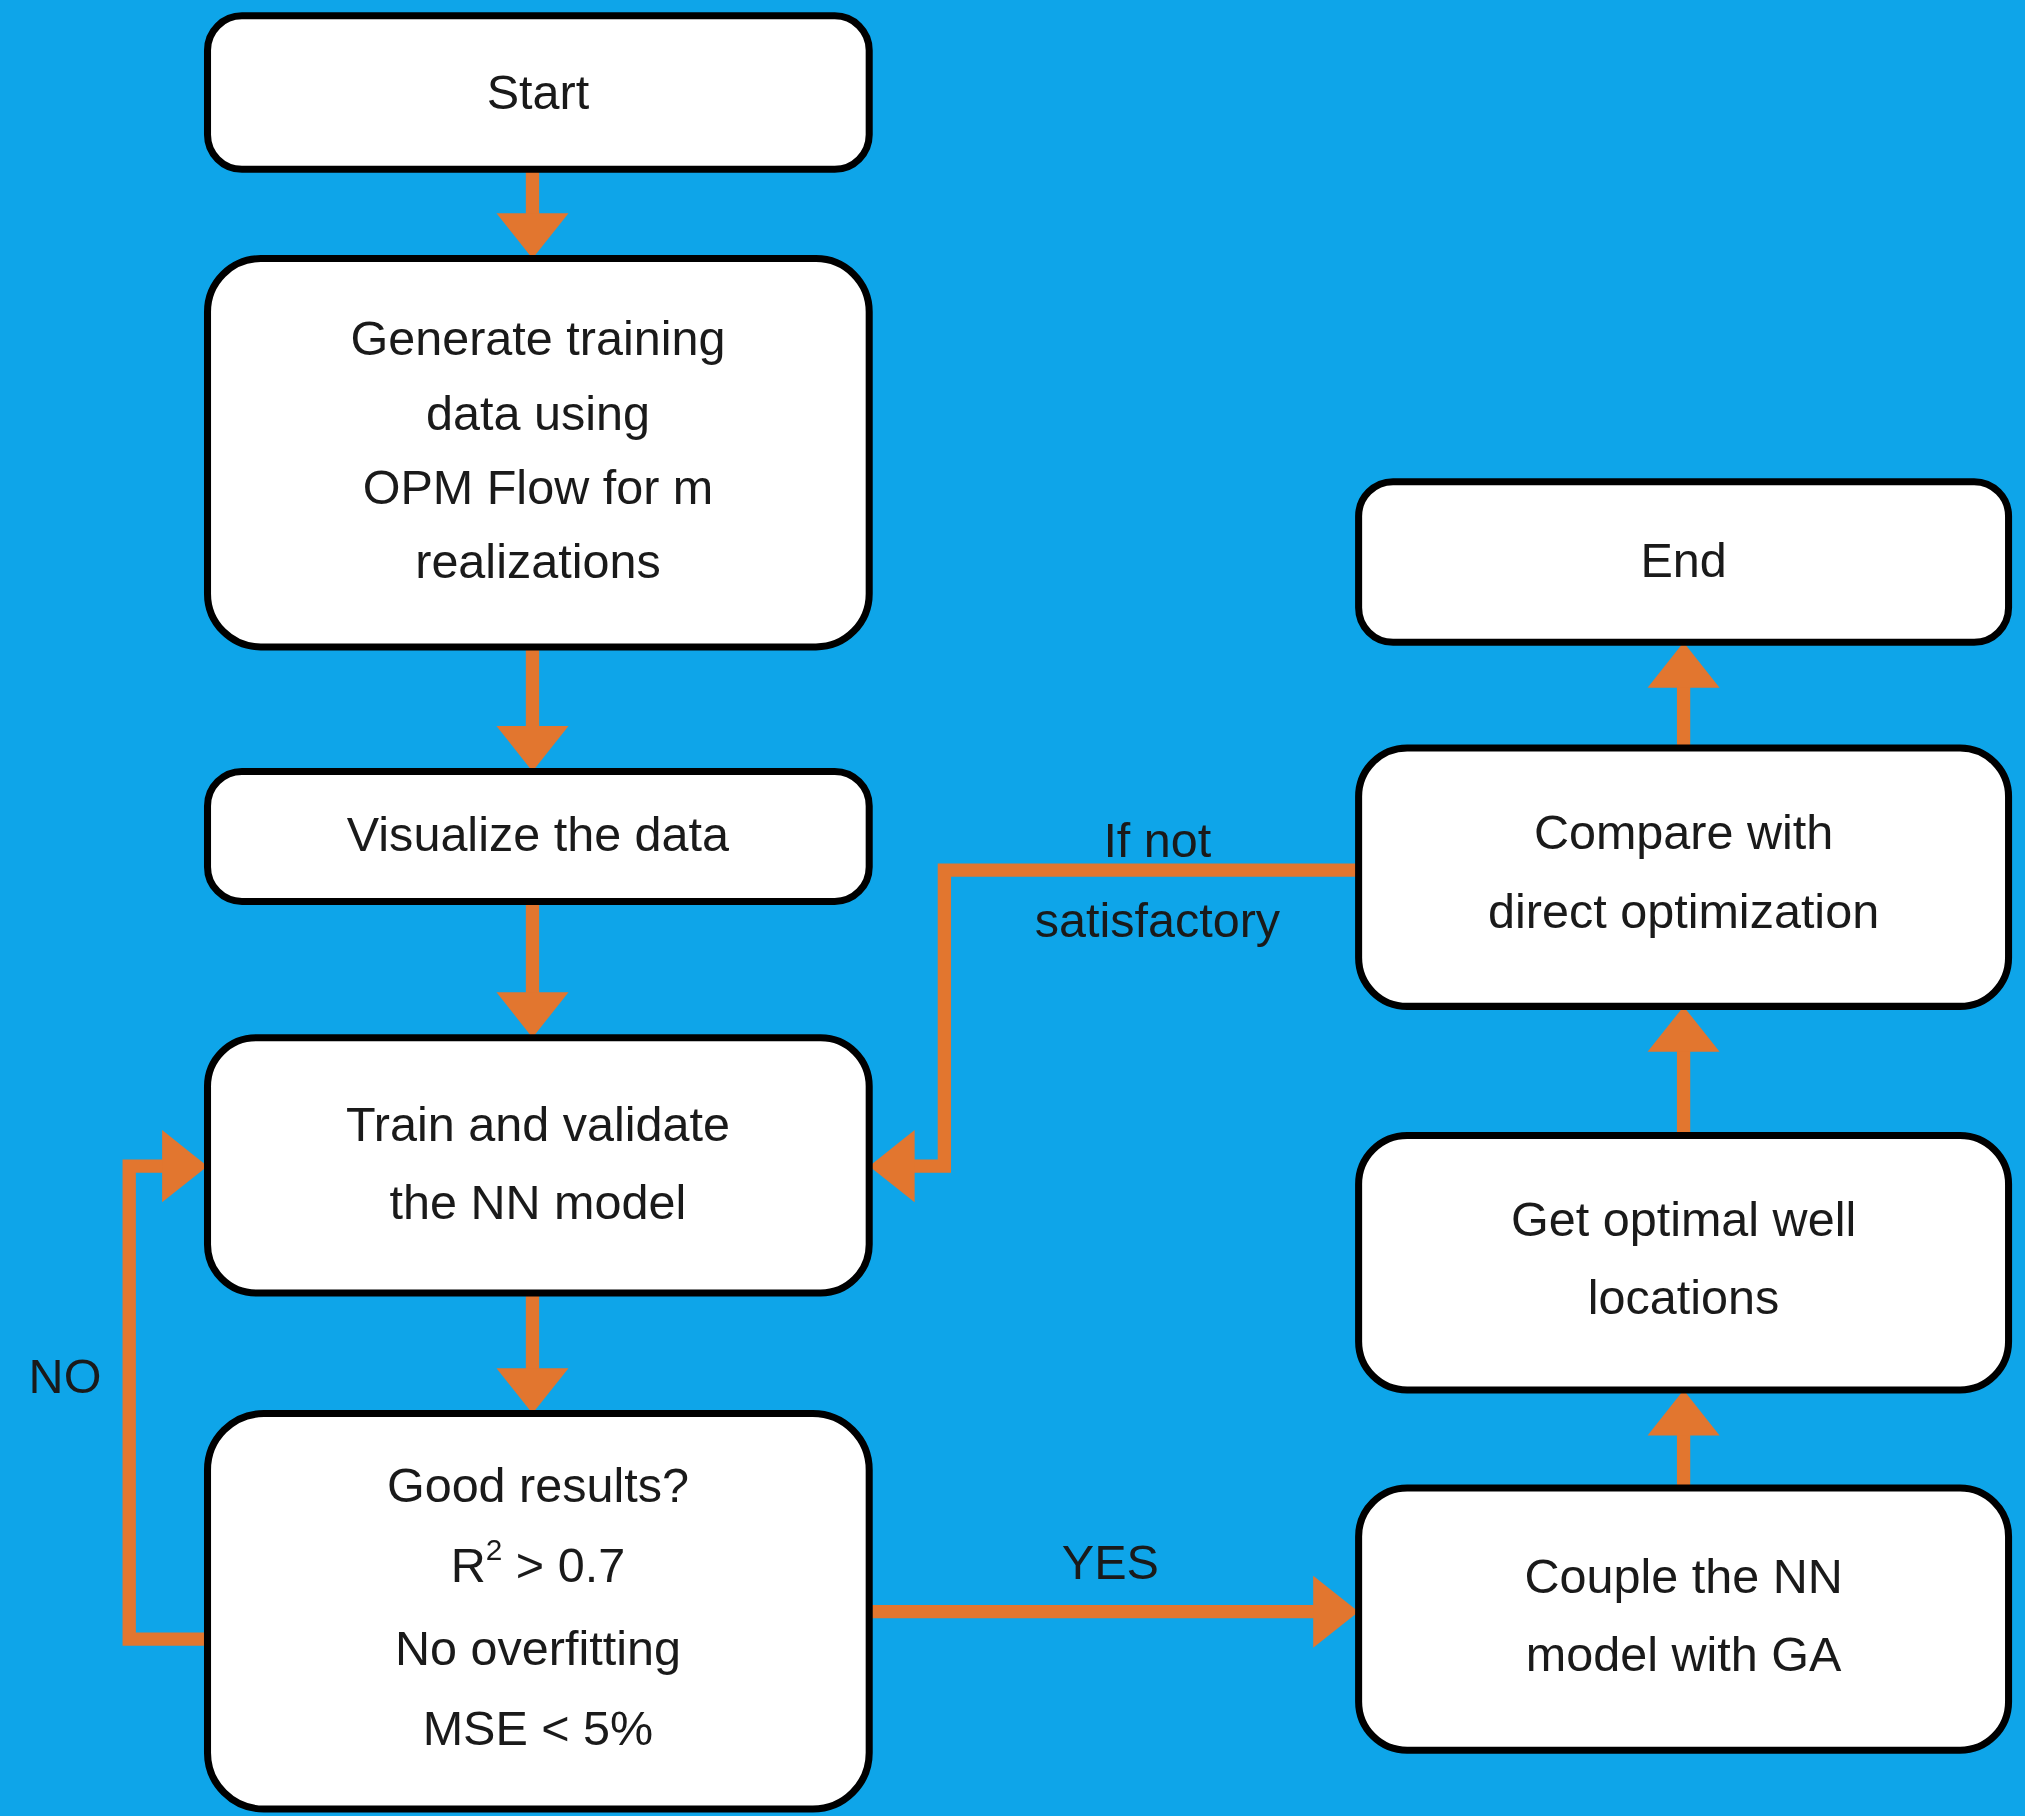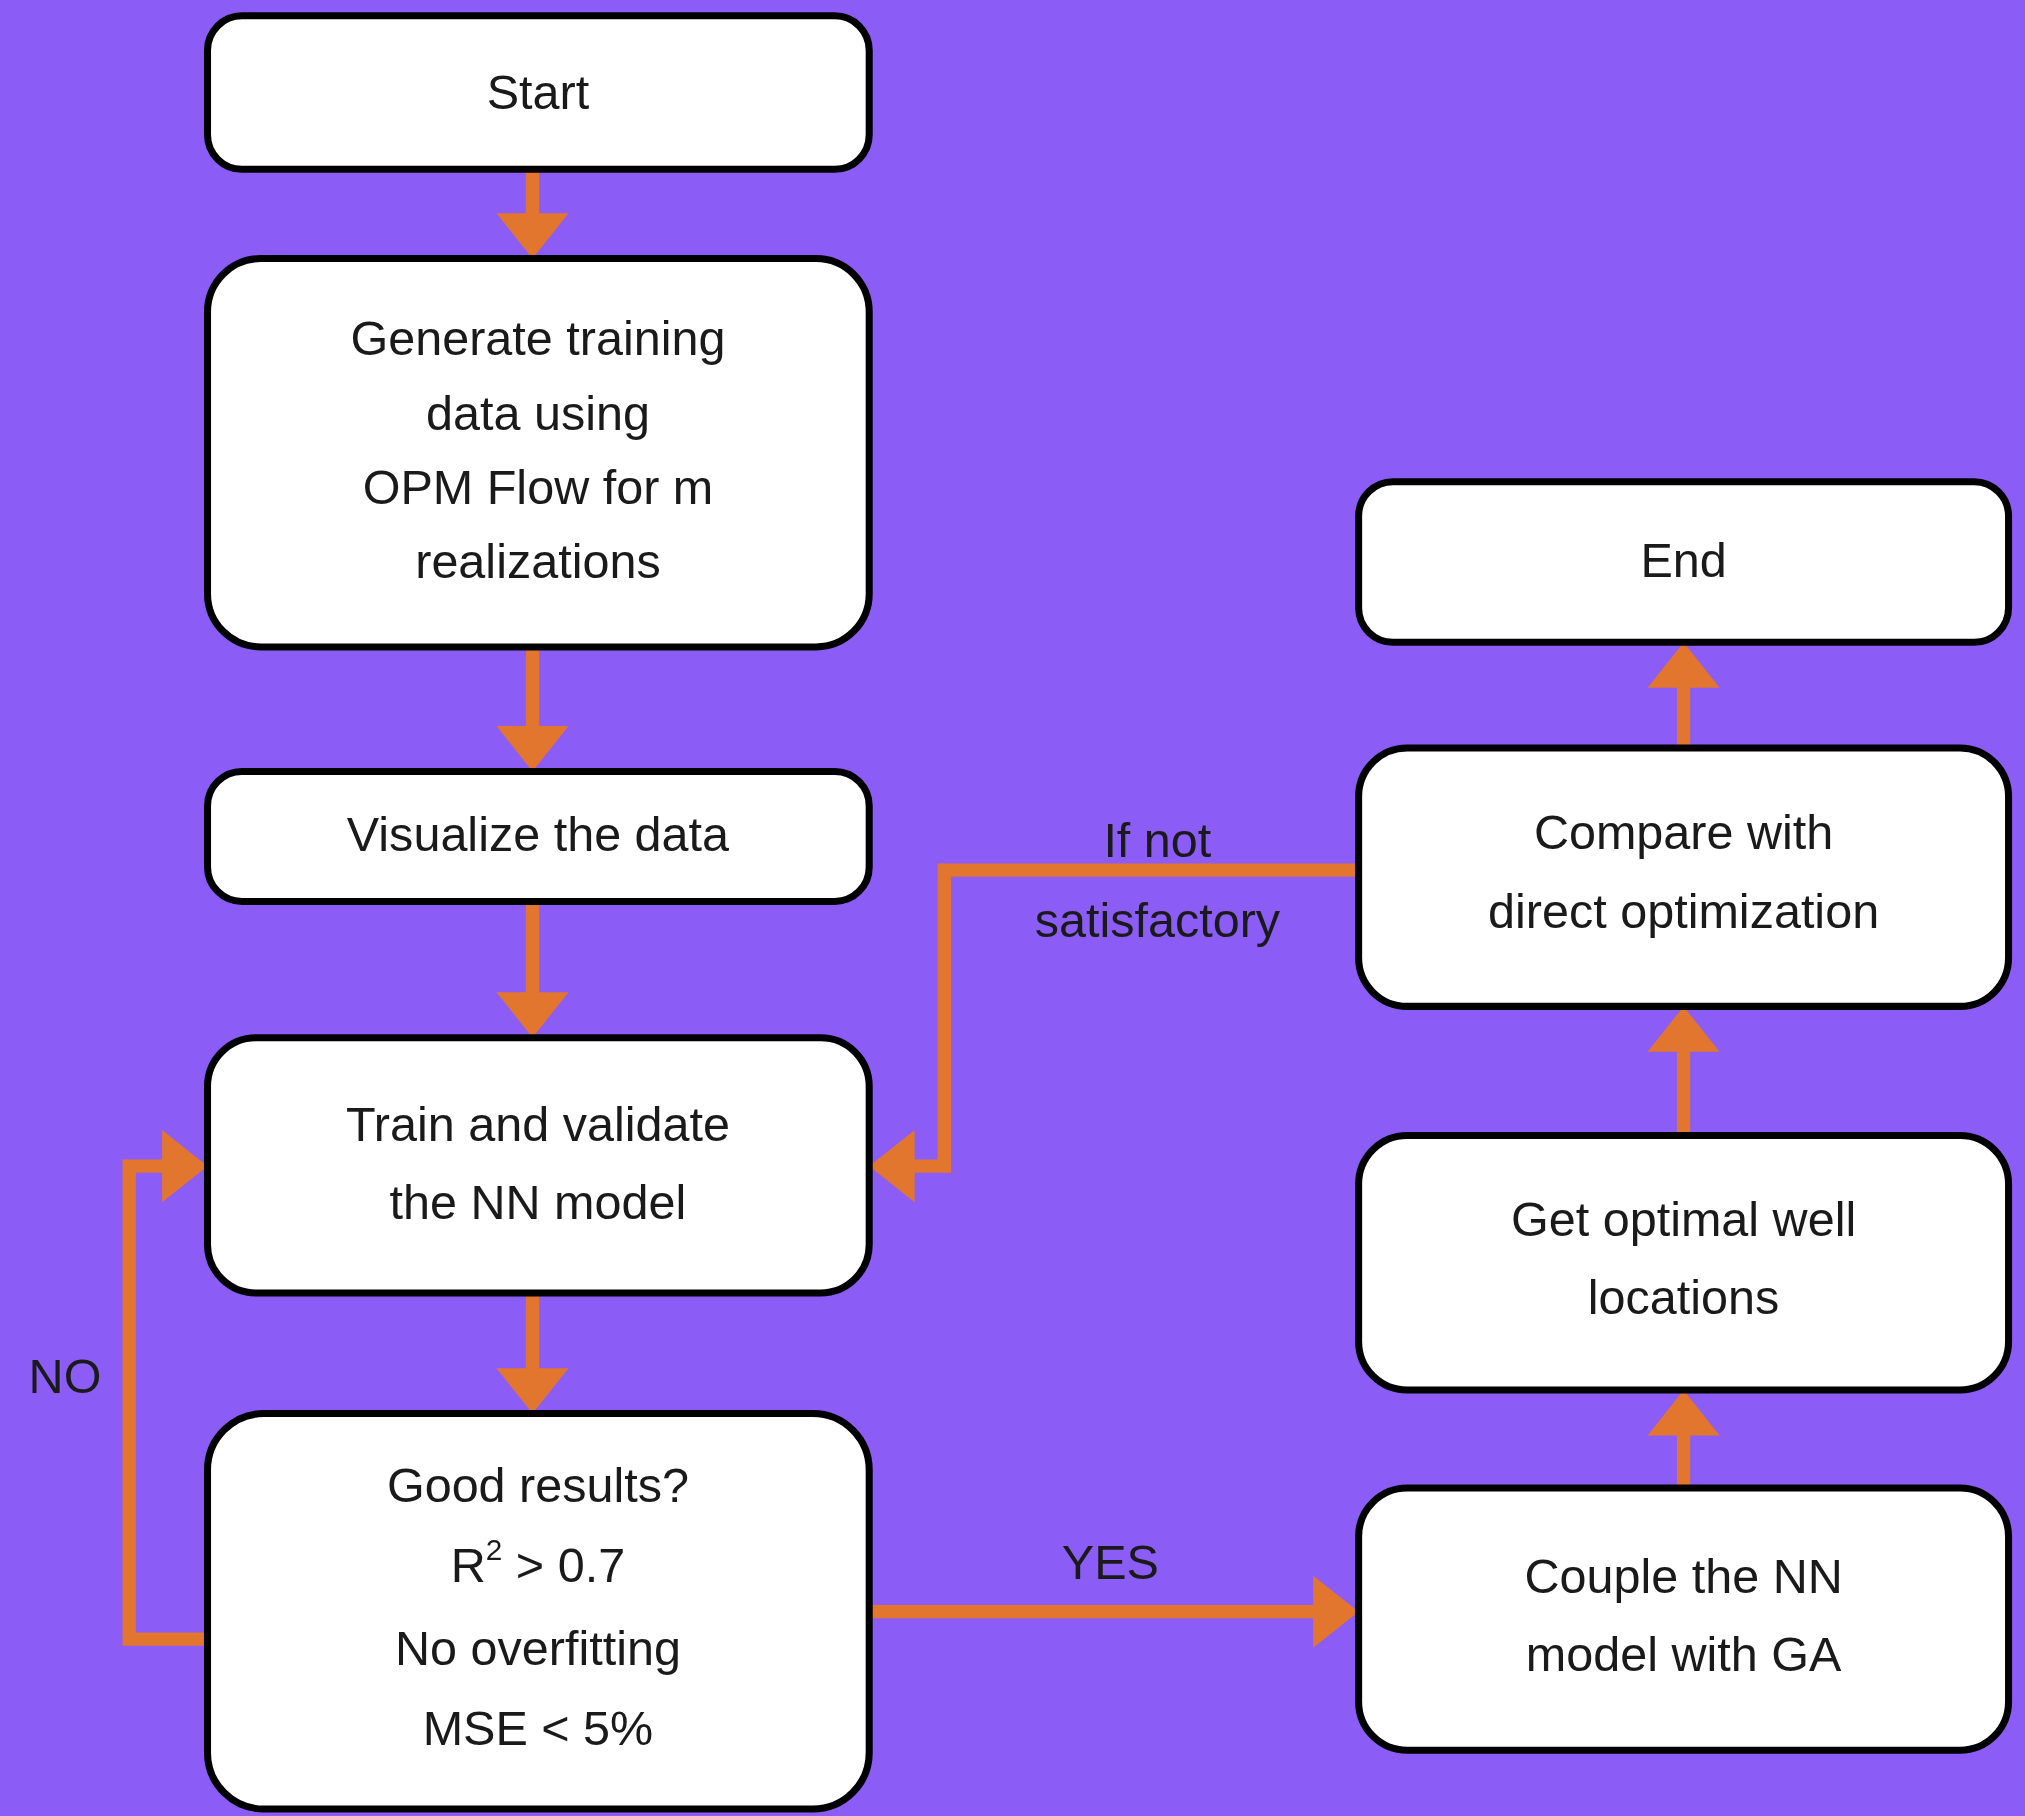--- a/index.html
+++ b/index.html
@@ -4,21 +4,21 @@
 <style>
   html, body {
     margin: 0;
     padding: 0;
     background: #ffffff;
   }
   #stage {
     position: relative;
     width: 2025px;
     height: 1817px;
-    background: #8b5cf6;
+    background: #0ea5e9;
     overflow: hidden;
     font-family: "Liberation Sans", sans-serif;
   }
   #flow-svg {
     position: absolute;
     top: 0; left: 0;
     width: 2025px;
     height: 1817px;
   }
   .node-rect {

